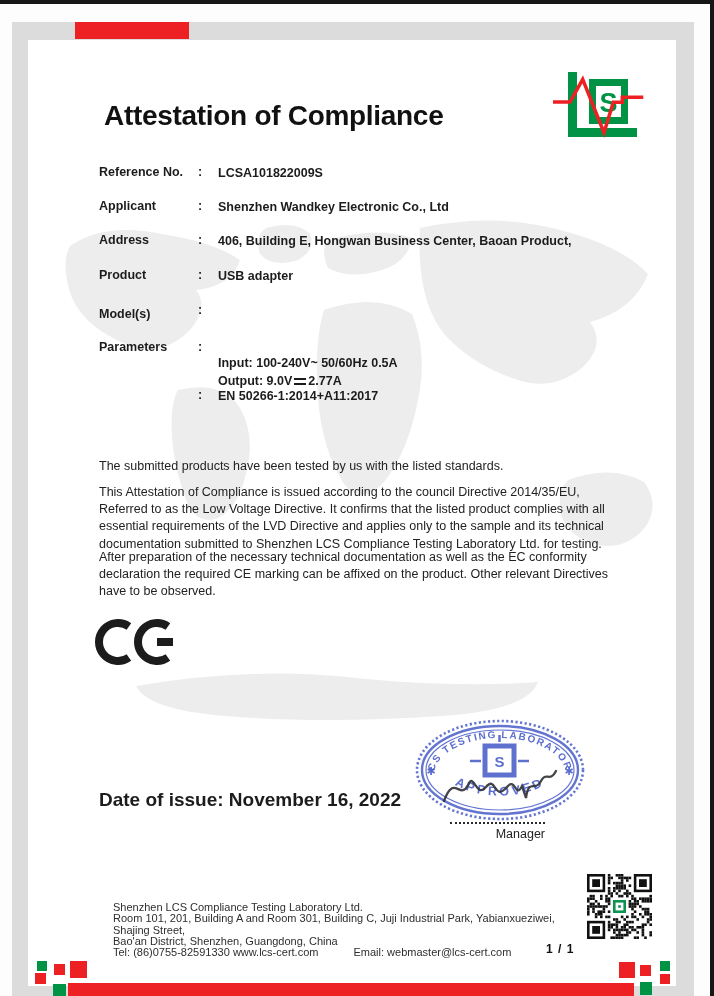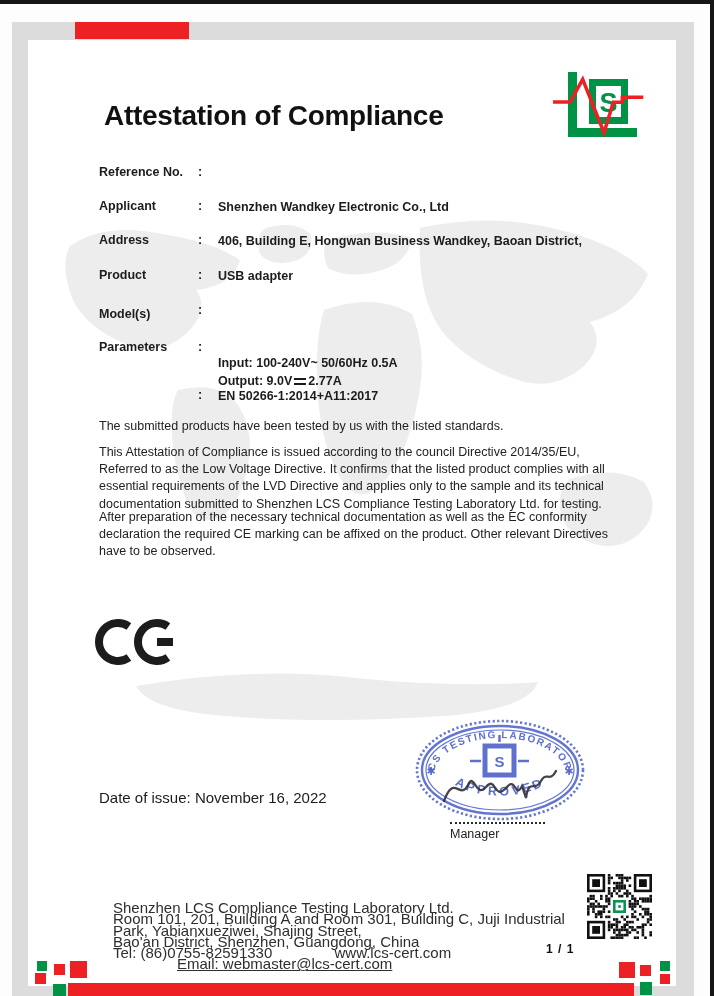--- a/index.html
+++ b/index.html
@@ -21,40 +21,40 @@
   #map-watermark { left:28px; top:218px; width:648px; height:520px; z-index:1; }
 
   #title { left:104px; top:100px; font-size:28px; font-weight:bold; letter-spacing:-0.3px; color:#111; z-index:3; }
 
   #lcs-logo { left:548px; top:62px; width:100px; height:92px; z-index:3; }
 
   .flabel { position:absolute; left:99px; font-size:12.5px; font-weight:bold; z-index:3; line-height:15px; }
   .fcolon { position:absolute; left:198px; font-size:12.5px; font-weight:bold; z-index:3; line-height:15px; }
   .fvalue { position:absolute; left:218px; width:430px; font-size:12.5px; font-weight:bold; z-index:3; line-height:17.5px; }
 
-  .para { position:absolute; left:99px; width:526px; font-size:12.5px; line-height:17.2px; color:#222; z-index:3; }
+  .para { position:absolute; left:99px; width:526px; font-size:12.5px; line-height:17.2px; color:#222; z-index:3;margin-top:40px; }
 
   .dc { display:inline-block; width:14px; height:11px; position:relative; margin:0 1px; vertical-align:-1px; }
   .dc::before { content:""; position:absolute; left:1px; right:1px; top:3px; border-top:2px solid #1c1c1c; }
   .dc::after  { content:""; position:absolute; left:1px; right:1px; top:8px; border-top:2px dashed #1c1c1c; }
 
   #ce-mark { left:94px; top:614px; width:88px; height:56px; z-index:3; }
 
-  #date-issue { left:99px; top:789px; font-size:15px; font-weight:normal; z-index:3; }
+  #date-issue { left:99px; top:789px; font-size:19px; font-weight:bold; z-index:3; }
 
   #stamp { left:408px; top:705px; width:185px; height:135px; z-index:4; }
   #sign-line { left:450px; top:822px; width:95px; border-bottom:2px dotted #2a2a2a; z-index:4; }
-  #manager-label { left:450px; top:827px; width:95px; text-align:left; font-size:12.5px; color:#222; z-index:4; }
+  #manager-label { left:450px; top:827px; width:95px; text-align:right; font-size:12.5px; color:#222; z-index:4; }
 
   #qr-wrap { left:587px; top:874px; width:65px; height:65px; z-index:3; background:#fff; }
 
-  #footer { left:113px; top:902px; width:475px; font-size:15px; line-height:11.3px; color:#2e2e2e; z-index:3; }
+  #footer { left:113px; top:902px; width:475px; font-size:11px; line-height:11.3px; color:#2e2e2e; z-index:3; }
   #footer .contact-row span { display:inline-block; }
-  #footer .fc-web { margin-left:58px; }
-  #footer .fc-email { margin-left:64px;text-decoration:underline; }
+  #footer .fc-web { }
+  #footer .fc-email { margin-left:32px; }
   #page-indicator { left:546px; top:942px; font-size:12px; font-weight:bold; letter-spacing:1px; color:#111; z-index:3; }
 
   .dec { position:absolute; z-index:4; }
   .dec-red { background:#ed2024; }
   .dec-green { background:#009345; }
 </style>
 </head>
 <body>
 
 <div id="root">
@@ -83,29 +83,30 @@
     <rect x="20" y="66" width="69" height="9" fill="#009345"></rect>
     <rect x="44.5" y="20.5" width="32" height="38" fill="none" stroke="#009345" stroke-width="7"></rect>
     <text x="60.5" y="49.5" font-size="27" font-weight="bold" fill="#009345" text-anchor="middle" font-family="Liberation Sans, sans-serif">S</text>
     <polyline points="5,40 22,40 34.7,17.3 56,70.7 65.3,40.3 74.3,40.3 74.3,35.3 95.3,35.3" fill="none" stroke="#ed2024" stroke-width="3.5"></polyline>
   </svg>
 
   <div class="abs" id="title">Attestation of Compliance</div>
 
   <div class="flabel" style="top:165px">Reference No.</div>
   <div class="fcolon" style="top:165px">:</div>
+  <div class="fvalue" style="top:165px">LCSA101822009S</div>
 
   <div class="flabel" style="top:199px">Applicant</div>
   <div class="fcolon" style="top:199px">:</div>
   <div class="fvalue" style="top:199px">Shenzhen Wandkey Electronic Co., Ltd</div>
 
   <div class="flabel" style="top:233px">Address</div>
   <div class="fcolon" style="top:233px">:</div>
   <div class="fvalue" style="top:233px">
-    <div>406, Building E, Hongwan Business Wandkey, Baoan District,</div>
+    <div>406, Building E, Hongwan Business Center, Baoan Product,</div>
   </div>
 
   <div class="flabel" style="top:268px">Product</div>
   <div class="fcolon" style="top:268px">:</div>
   <div class="fvalue" style="top:268px">USB adapter</div>
 
   <div class="flabel" style="top:307px">Model(s)</div>
   <div class="fcolon" style="top:303px">:</div>
 
   <div class="flabel" style="top:340px">Parameters</div>

